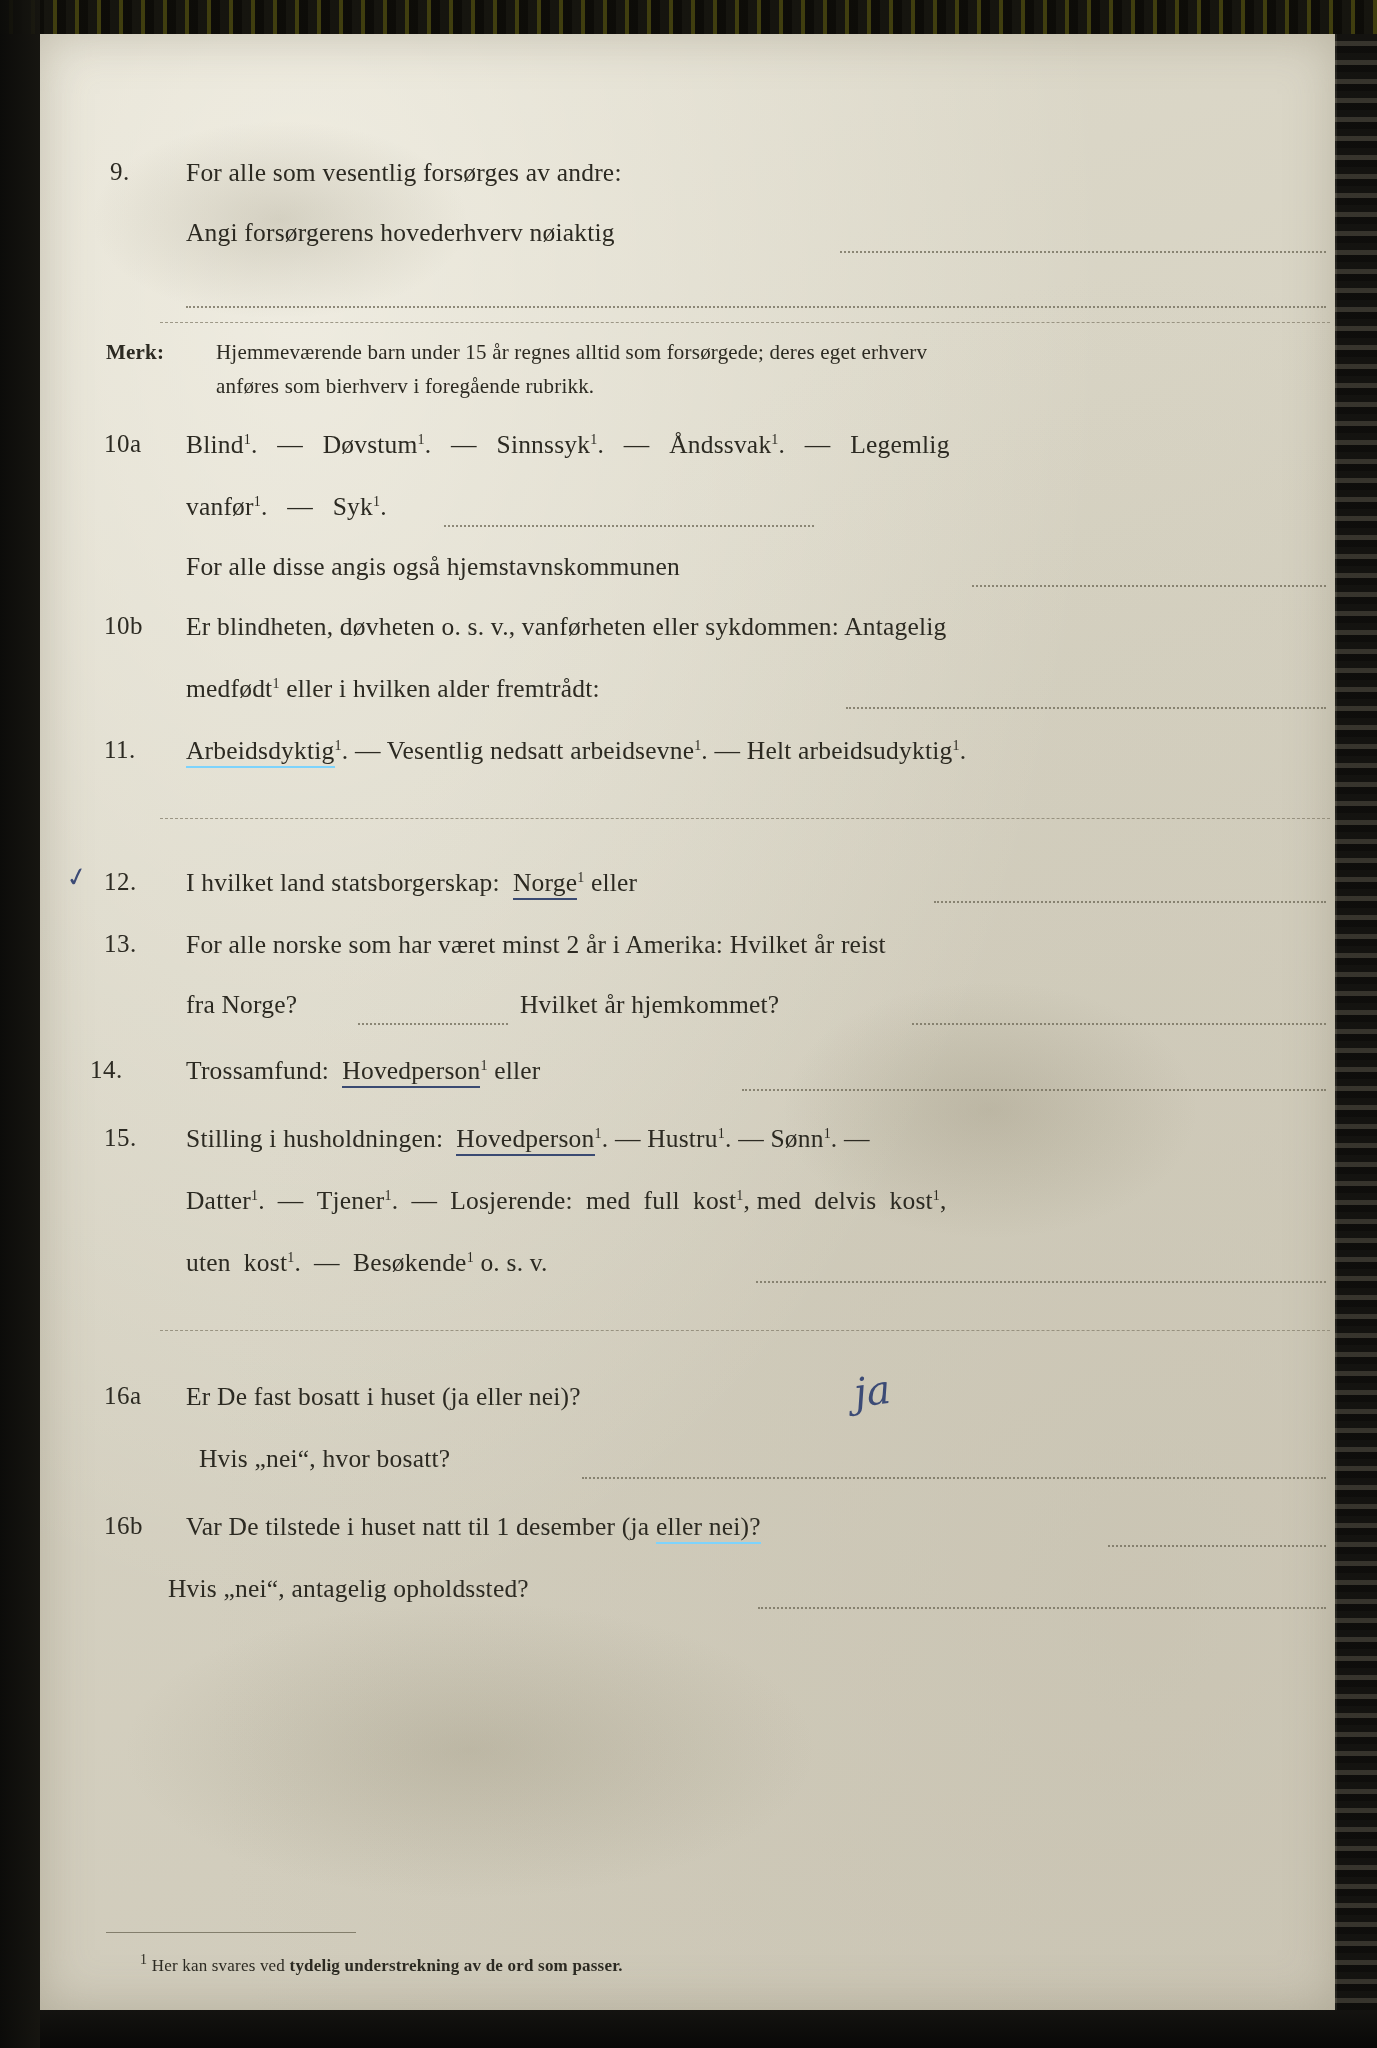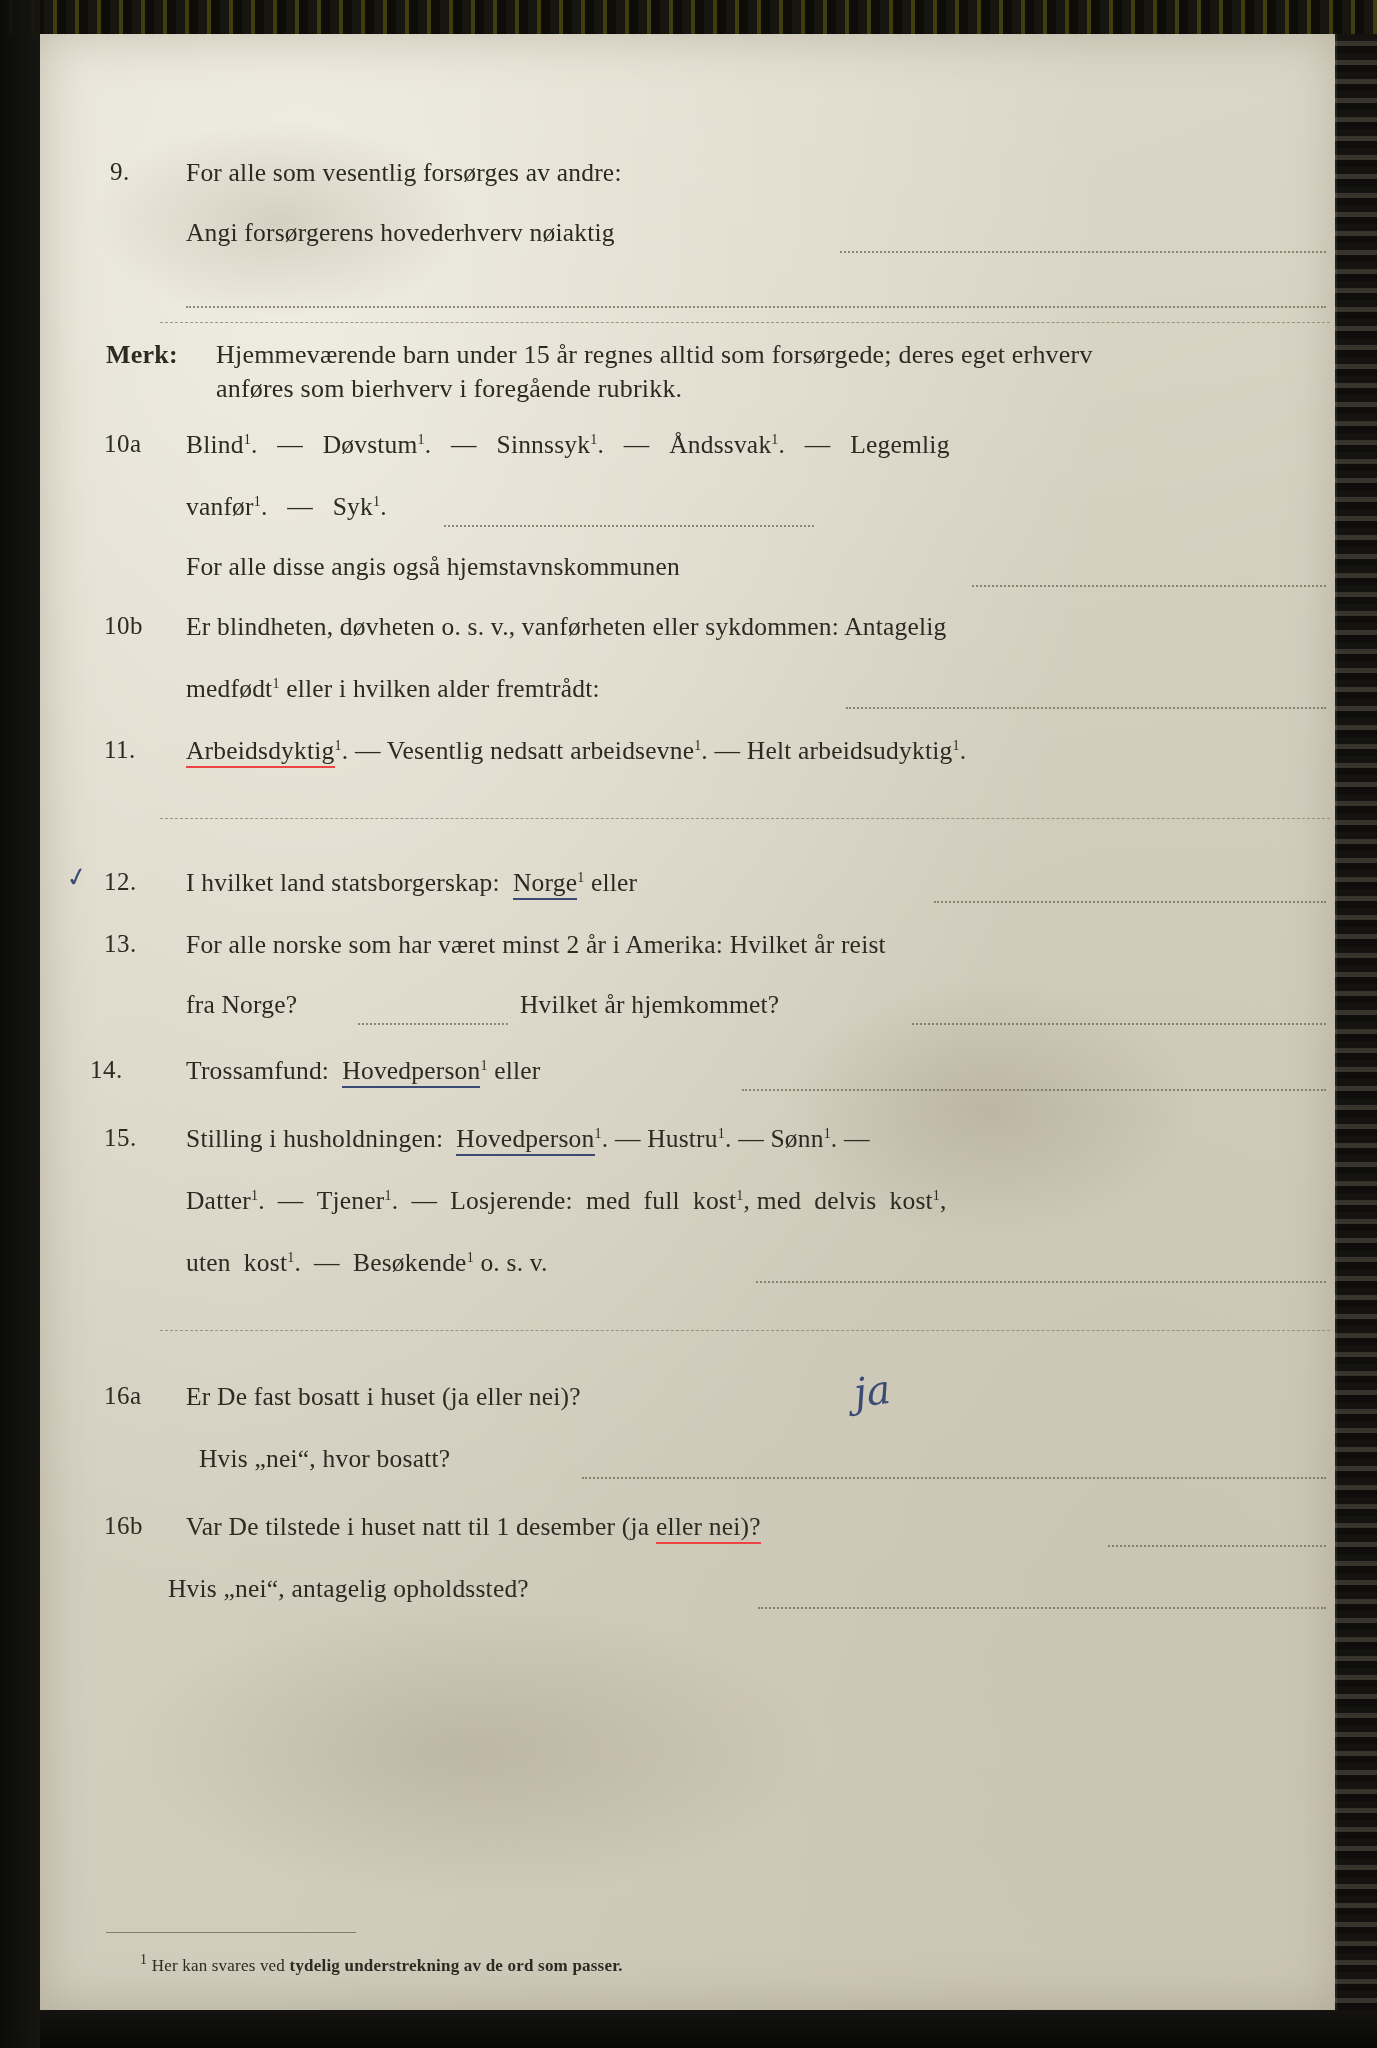--- a/index.html
+++ b/index.html
@@ -52,37 +52,37 @@
   .num{
     position:absolute;
     font-size:25px;
     letter-spacing:.5px;
   }
   .txt{
     position:absolute;
     font-size:25.5px;
     letter-spacing:.2px;
   }
-  .small{ font-size:26px; }
+  .small{ font-size:21px; }
   .sup{ font-size:14px; vertical-align:super; }
   
   .dots{
     position:absolute;
     height:1px;
     border-bottom:2px dotted #6f6a58;
     opacity:.75;
   }
   .rule{
     position:absolute;
     height:0;
     border-top:1px dashed #8a8472;
     opacity:.8;
   }
   .ul{
-    border-bottom:2px solid #ef4444;
+    border-bottom:2px solid #7dd3fc;
     padding-bottom:1px;
   }
   .ul-blue{
     border-bottom:2px solid #3a4a72;
     padding-bottom:1px;
   }
   .hand{
     position:absolute;
     font-family:"DejaVu Serif", serif;
     font-style:italic;

